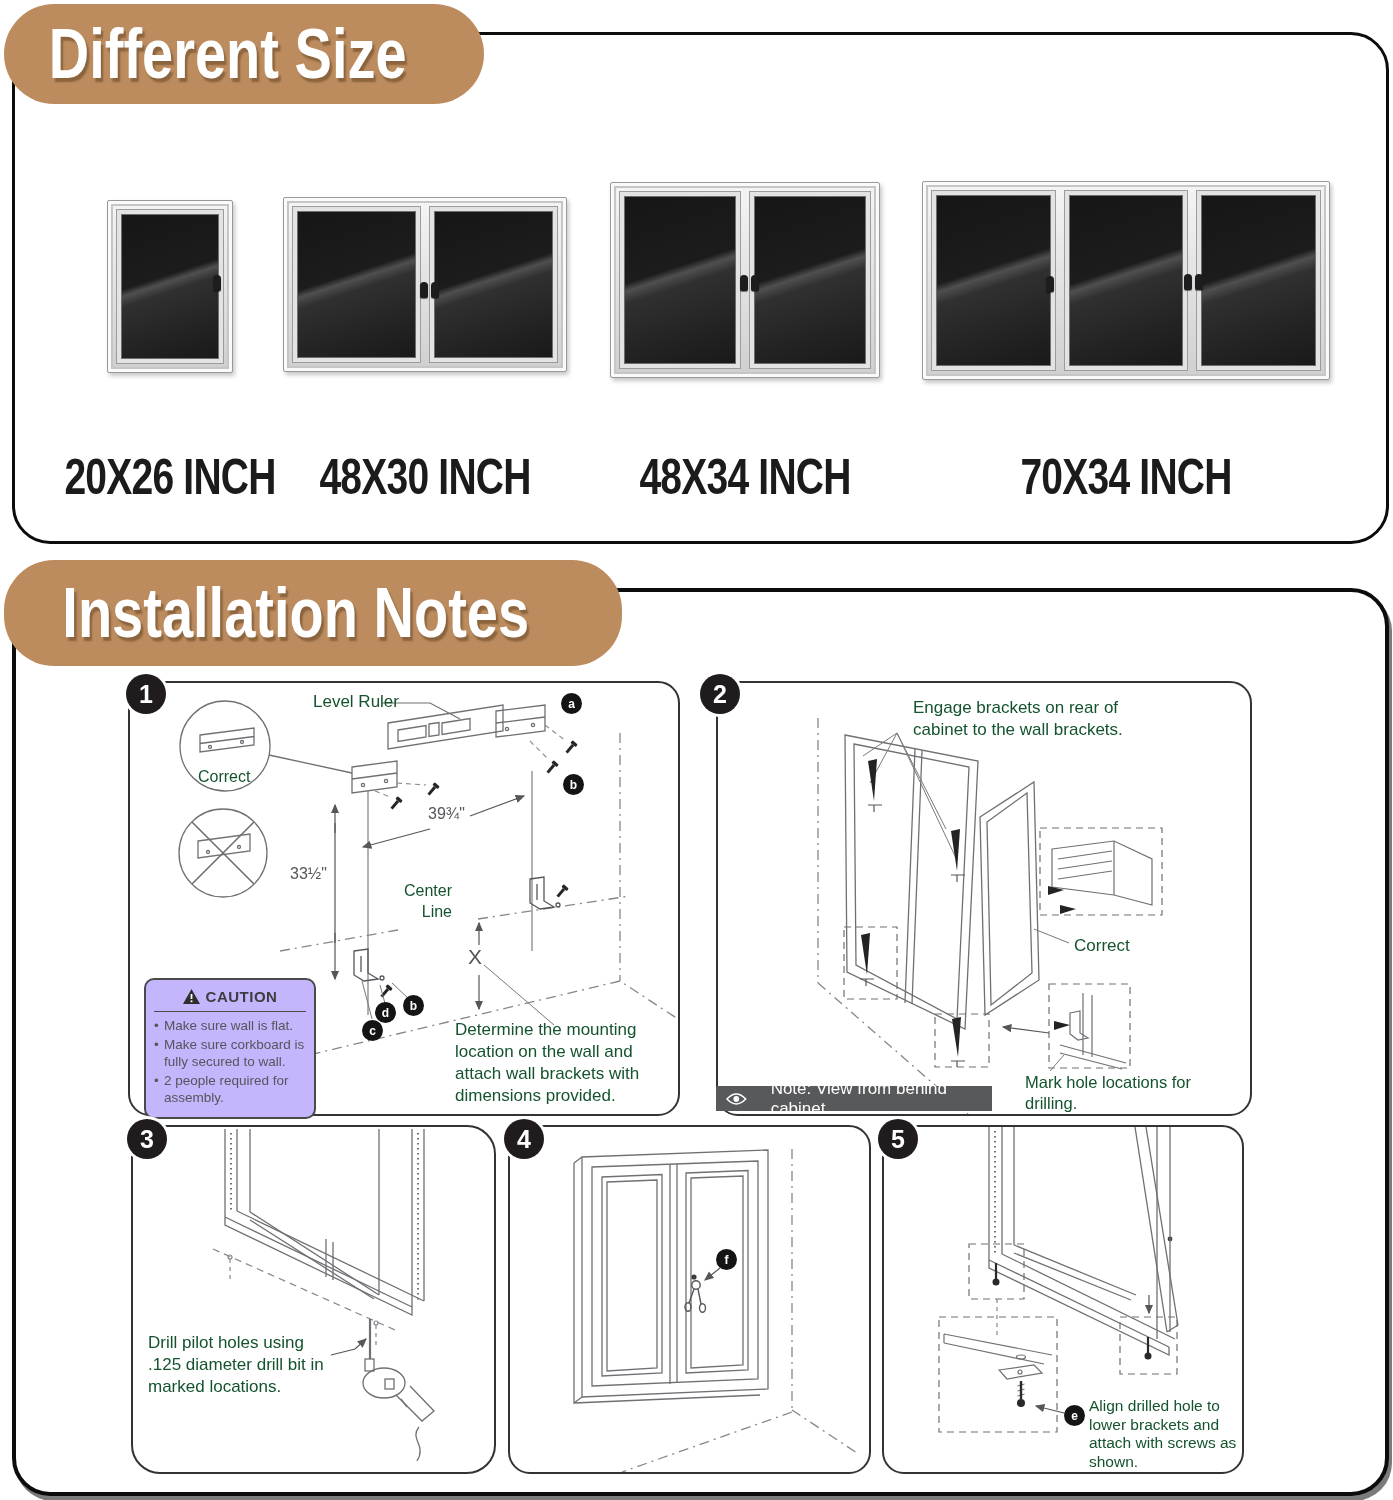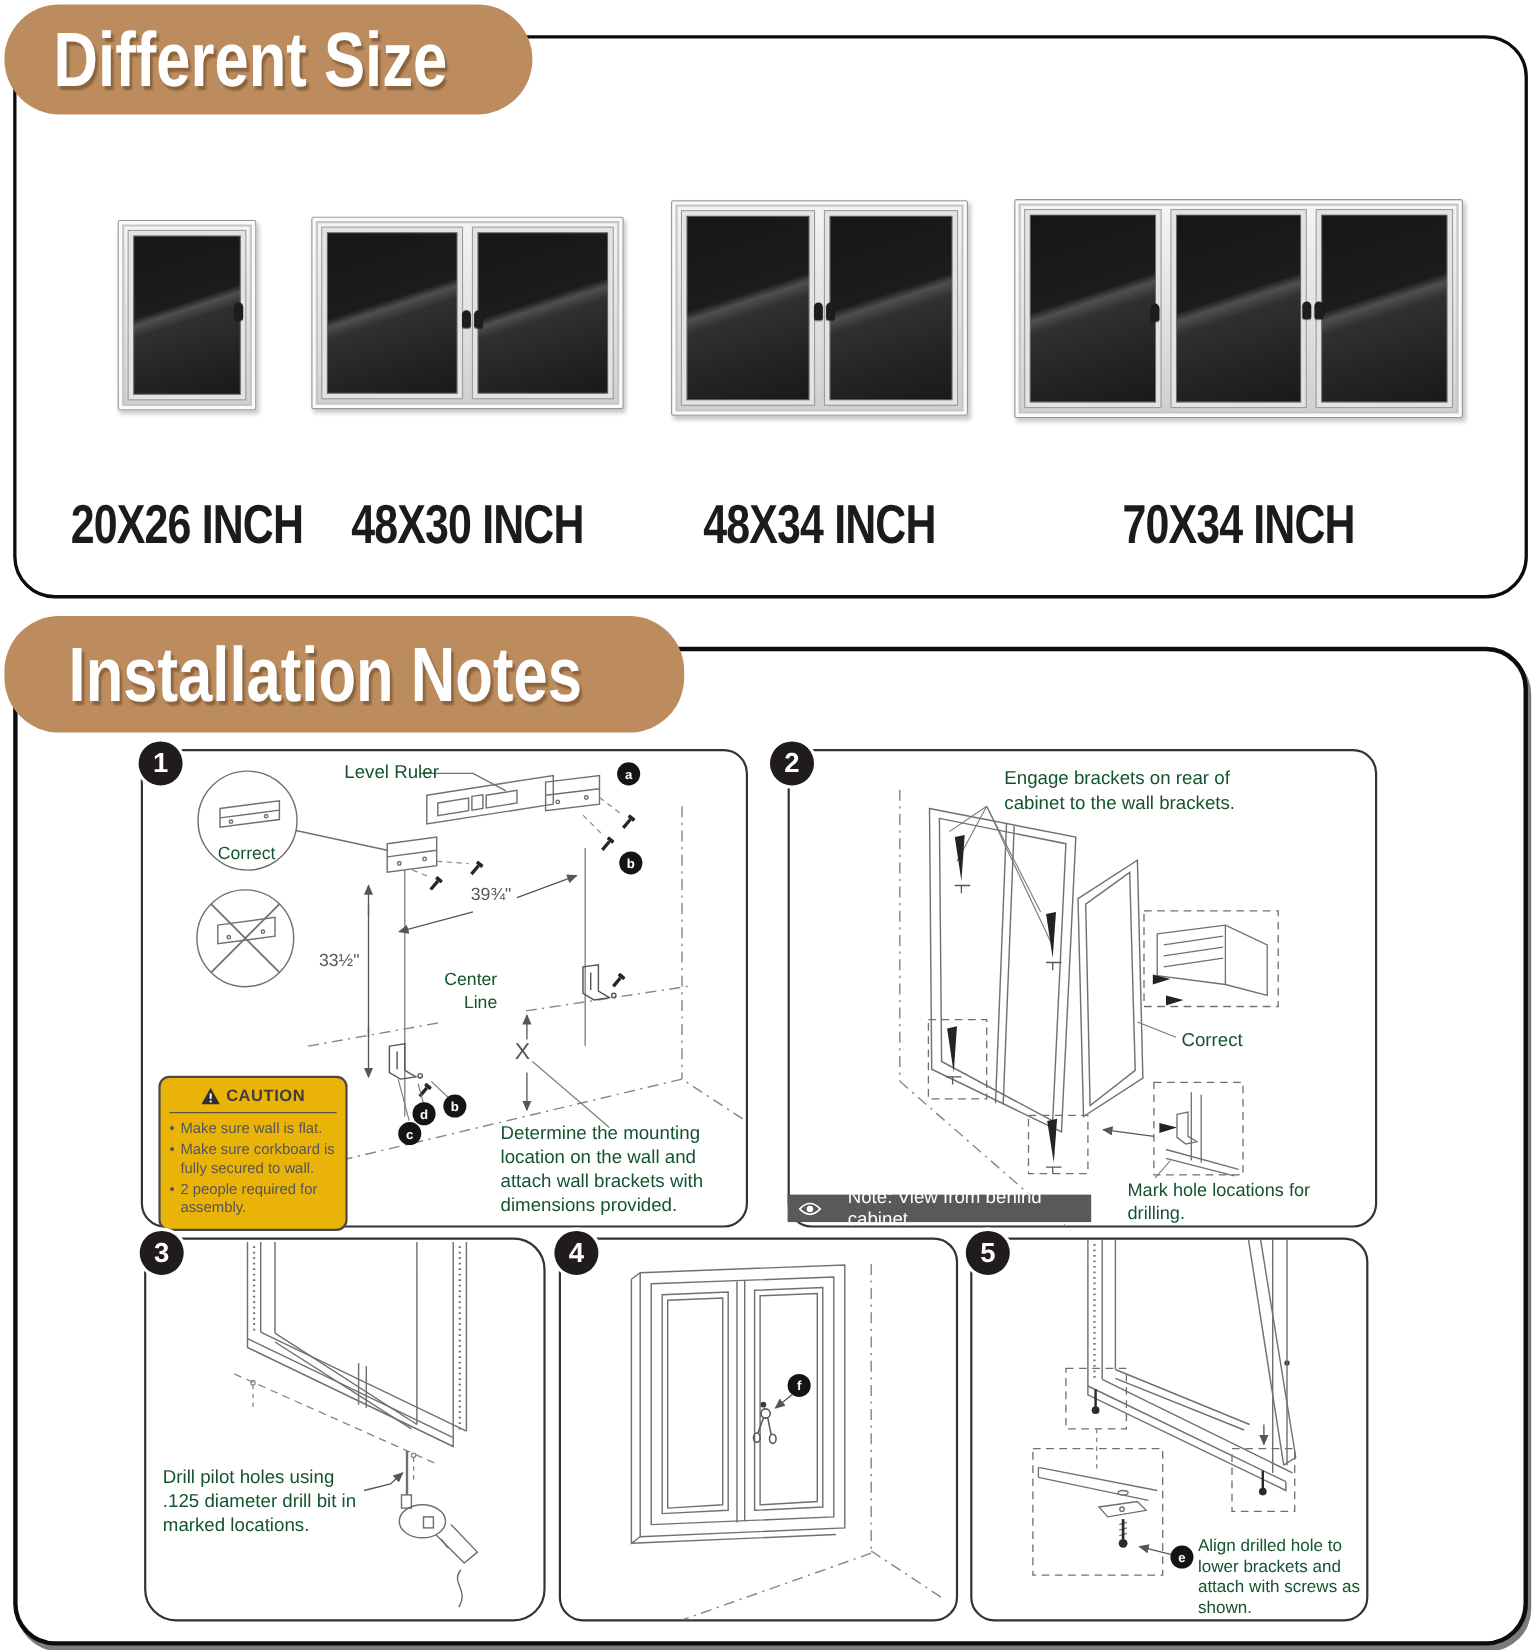--- a/index.html
+++ b/index.html
@@ -31,21 +31,21 @@
   
   .panel{position:absolute;background:#fff;border:2px solid #333;border-radius:22px;}
   .stepnum{position:absolute;width:40px;height:40px;border-radius:50%;background:#201c1d;
       color:#fff;font-weight:bold;font-size:25px;display:flex;align-items:center;justify-content:center;
       z-index:6;box-shadow:0 0 0 3px #fff;}
   .p-label{position:absolute;color:#14532d;font-size:17px;line-height:1.3;z-index:4;}
   .dim{position:absolute;color:#55565a;font-size:16px;z-index:4;}
   .marker{position:absolute;width:21px;height:21px;border-radius:50%;background:#141414;color:#fff;
       font-size:12px;font-weight:bold;display:flex;align-items:center;justify-content:center;z-index:4;}
   .caution-box{position:absolute;left:14px;top:295px;width:172px;border:2px solid #4a4a4a;
-      border-radius:10px;background:#eab308;padding:8px 8px 8px 8px;box-sizing:border-box;z-index:4;}
+      border-radius:10px;background:#c4b5fd;padding:8px 8px 8px 8px;box-sizing:border-box;z-index:4;}
   .caution-head{display:flex;align-items:center;justify-content:center;gap:6px;
       font-weight:bold;font-size:15px;color:#3d3d3f;letter-spacing:.5px;}
   .caution-hr{border-top:1.5px solid #4a4a4a;margin:6px 0 6px 0;}
   .caution-box ul{margin:0;padding:0;list-style:none;}
   .caution-box li{font-size:13.5px;color:#55565a;line-height:1.22;margin-bottom:3px;padding-left:10px;position:relative;}
   .caution-box li::before{content:"•";position:absolute;left:0;top:0;}
   .note-bar{position:absolute;left:-2px;top:403px;width:276px;height:25px;background:#58595b;
       display:flex;align-items:center;gap:24px;padding-left:10px;box-sizing:border-box;z-index:4;}
   .note-bar span{color:#fff;font-size:17px;}
   svg.art{position:absolute;left:0;top:0;z-index:1;}

